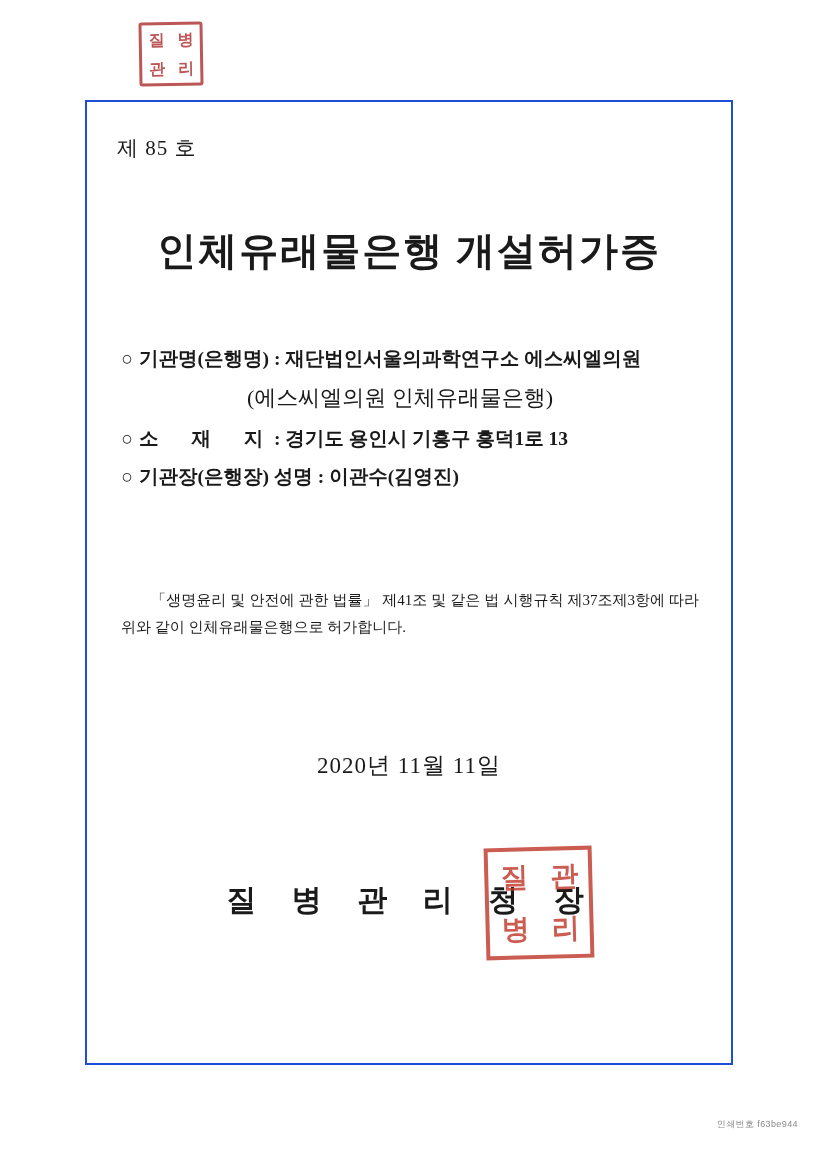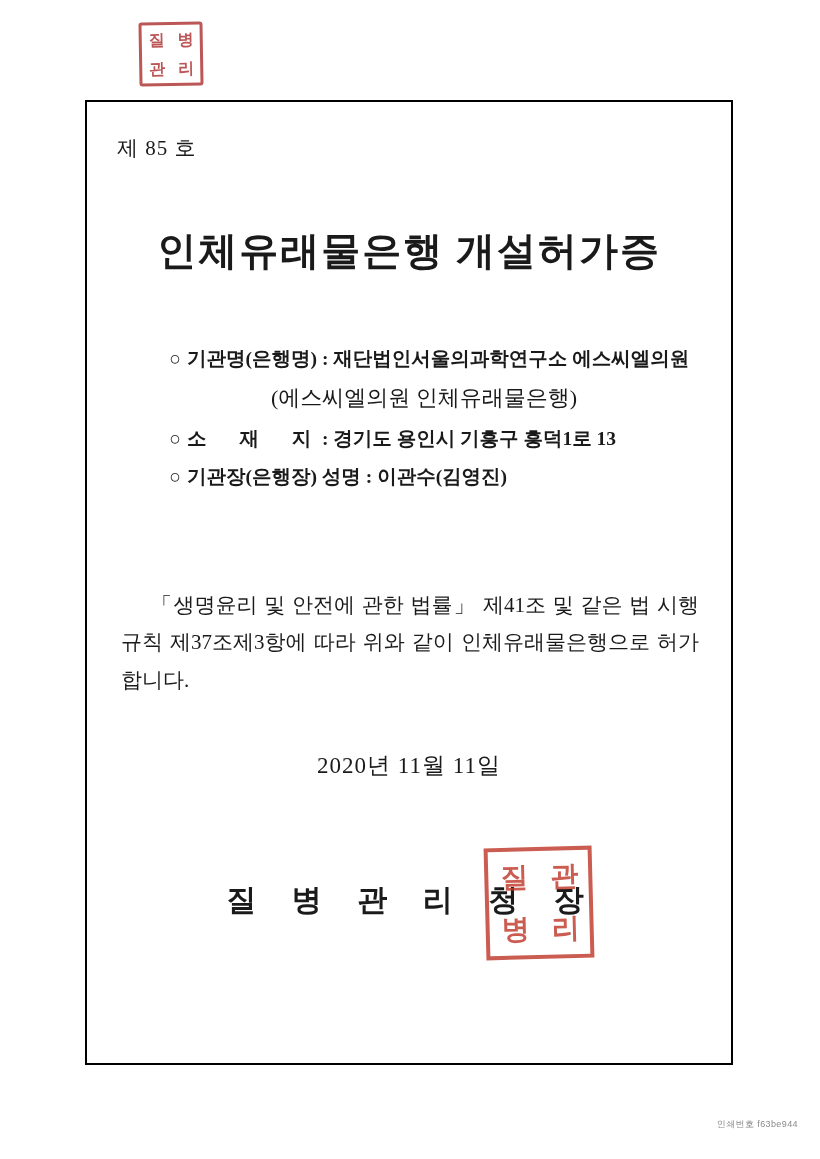--- a/index.html
+++ b/index.html
@@ -50,21 +50,21 @@
     letter-spacing: -1px;
   }
 
   
   .cert-frame {
     position: absolute;
     left: 85px;
     top: 100px;
     width: 648px;
     height: 965px;
-    border: 2px solid #000000;
+    border: 2px solid #1d4ed8;
     background: #ffffff;
     box-sizing: border-box;
   }
 
   .doc-number {
     position: absolute;
     left: 30px;
     top: 32px;
     font-size: 21px;
     letter-spacing: 1px;
@@ -81,21 +81,20 @@
     letter-spacing: 2px;
   }
 
   .fields {
     position: absolute;
     left: 0;
     right: 0;
     top: 243px;
     font-size: 19.5px;
     font-weight: 700;
-    padding-left: 48px;
   }
   .field-row {
     display: block;
     padding: 0 34px;
     margin-bottom: 11px;
     white-space: nowrap;
   }
   .field-row .marker {
     display: inline-block;
     width: 18px;
@@ -118,21 +117,21 @@
     font-size: 22px;
     font-weight: 400;
     padding-right: 18px;
   }
 
   .legal-body {
     position: absolute;
     left: 34px;
     right: 32px;
     top: 485px;
-    font-size: 21px;
+    font-size: 15px;
     line-height: 1.78;
     text-align: justify;
     text-indent: 30px;
   }
 
   .issue-date {
     position: absolute;
     left: 0;
     right: 0;
     top: 648px;

